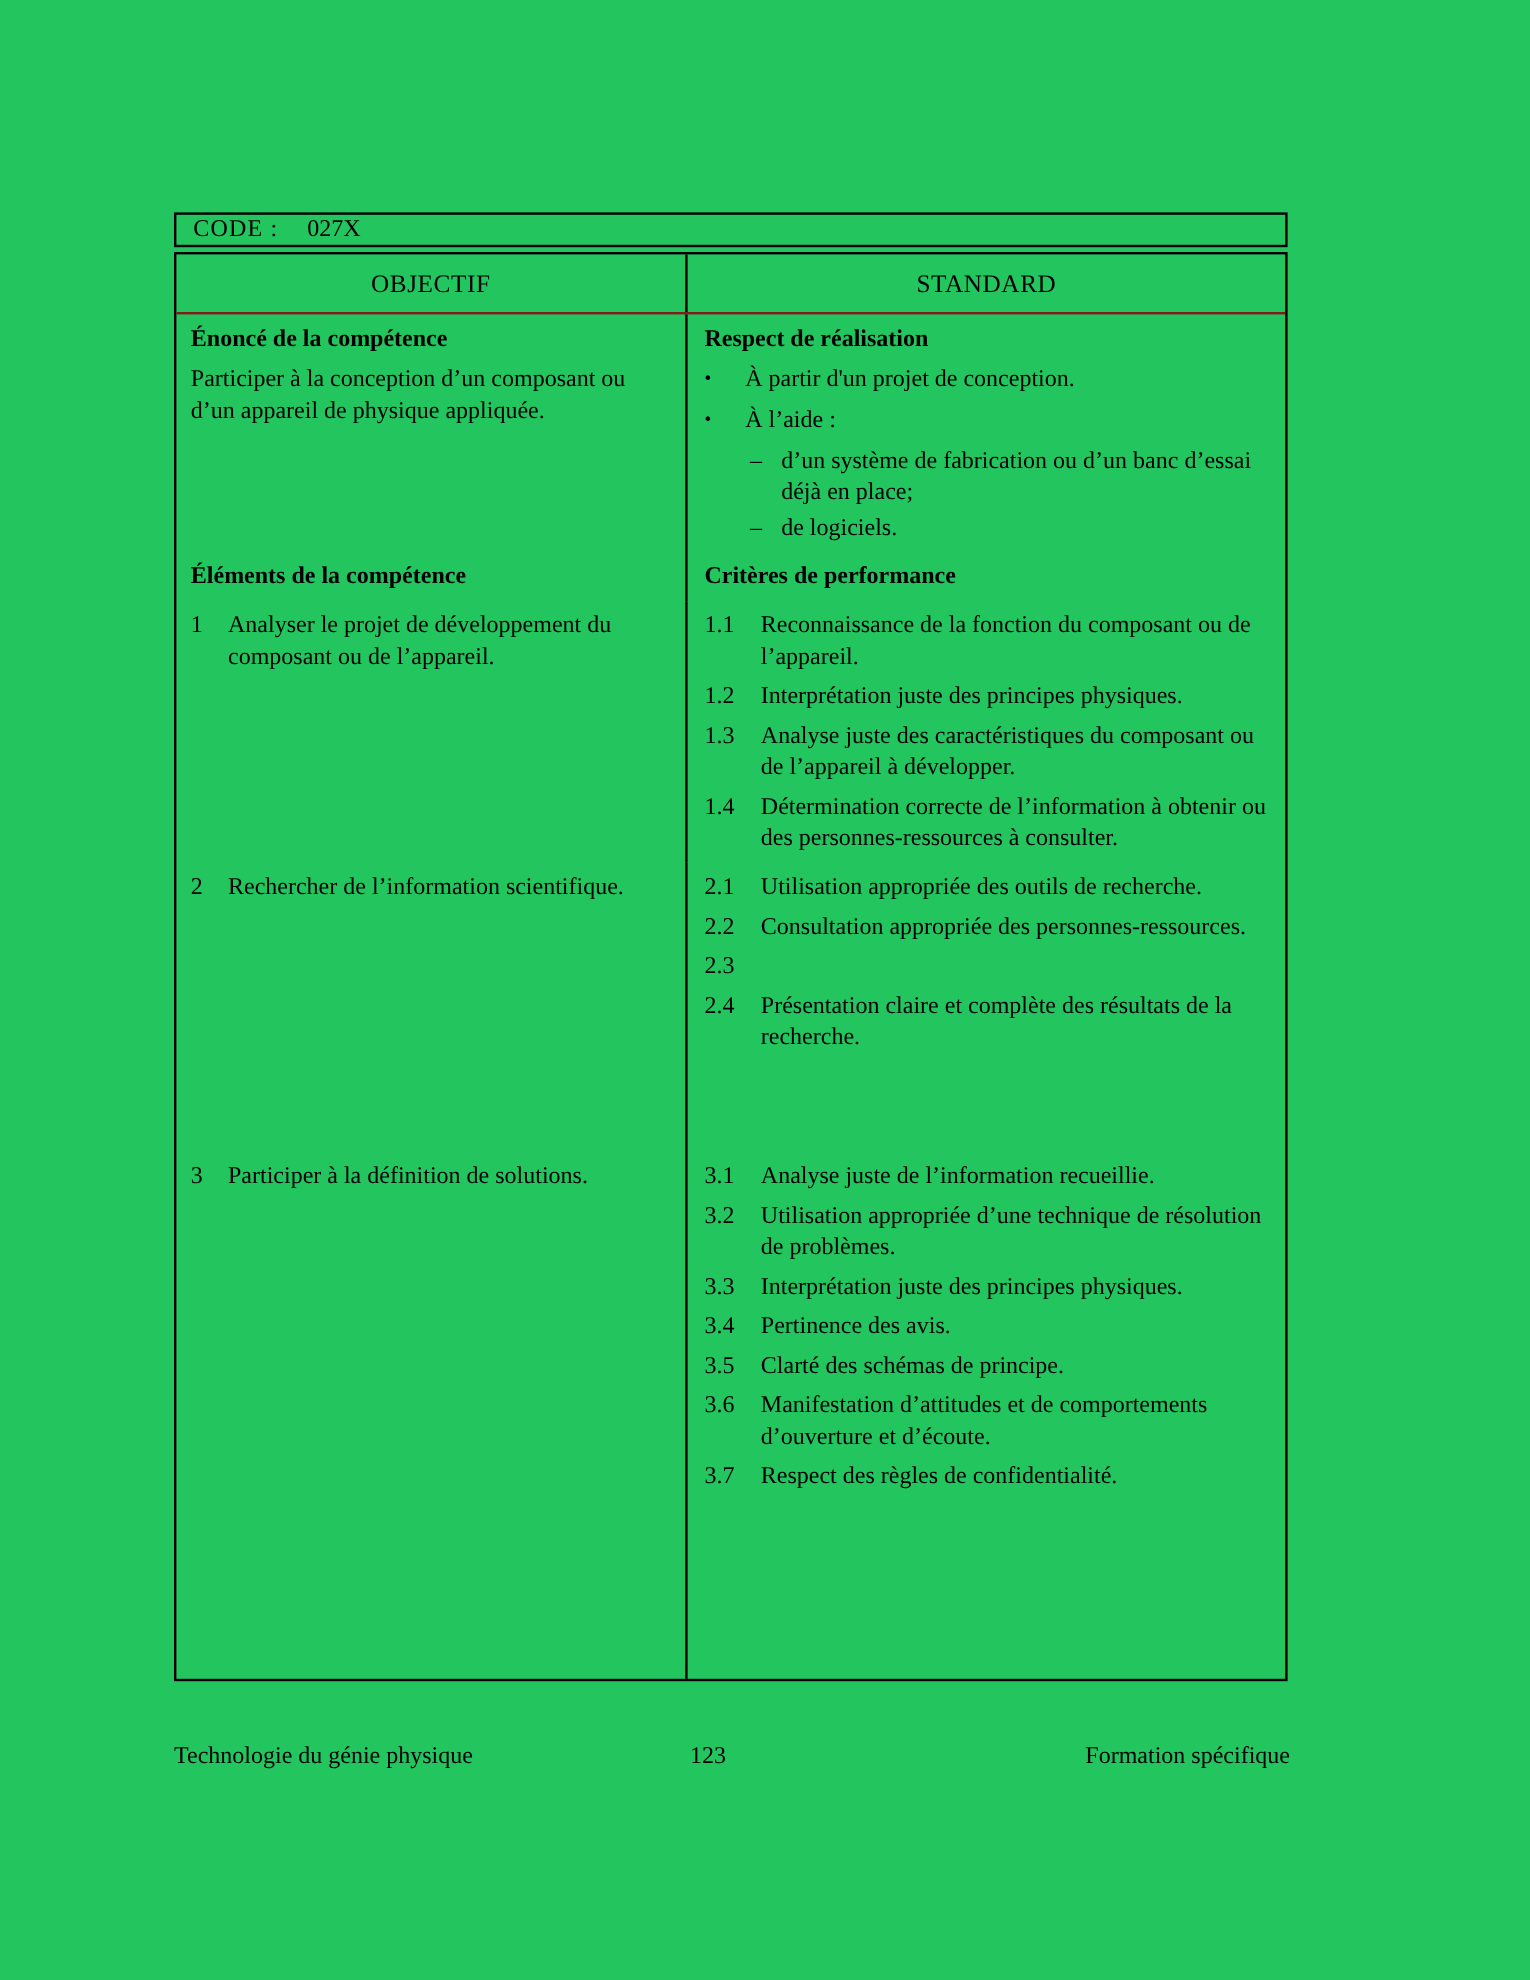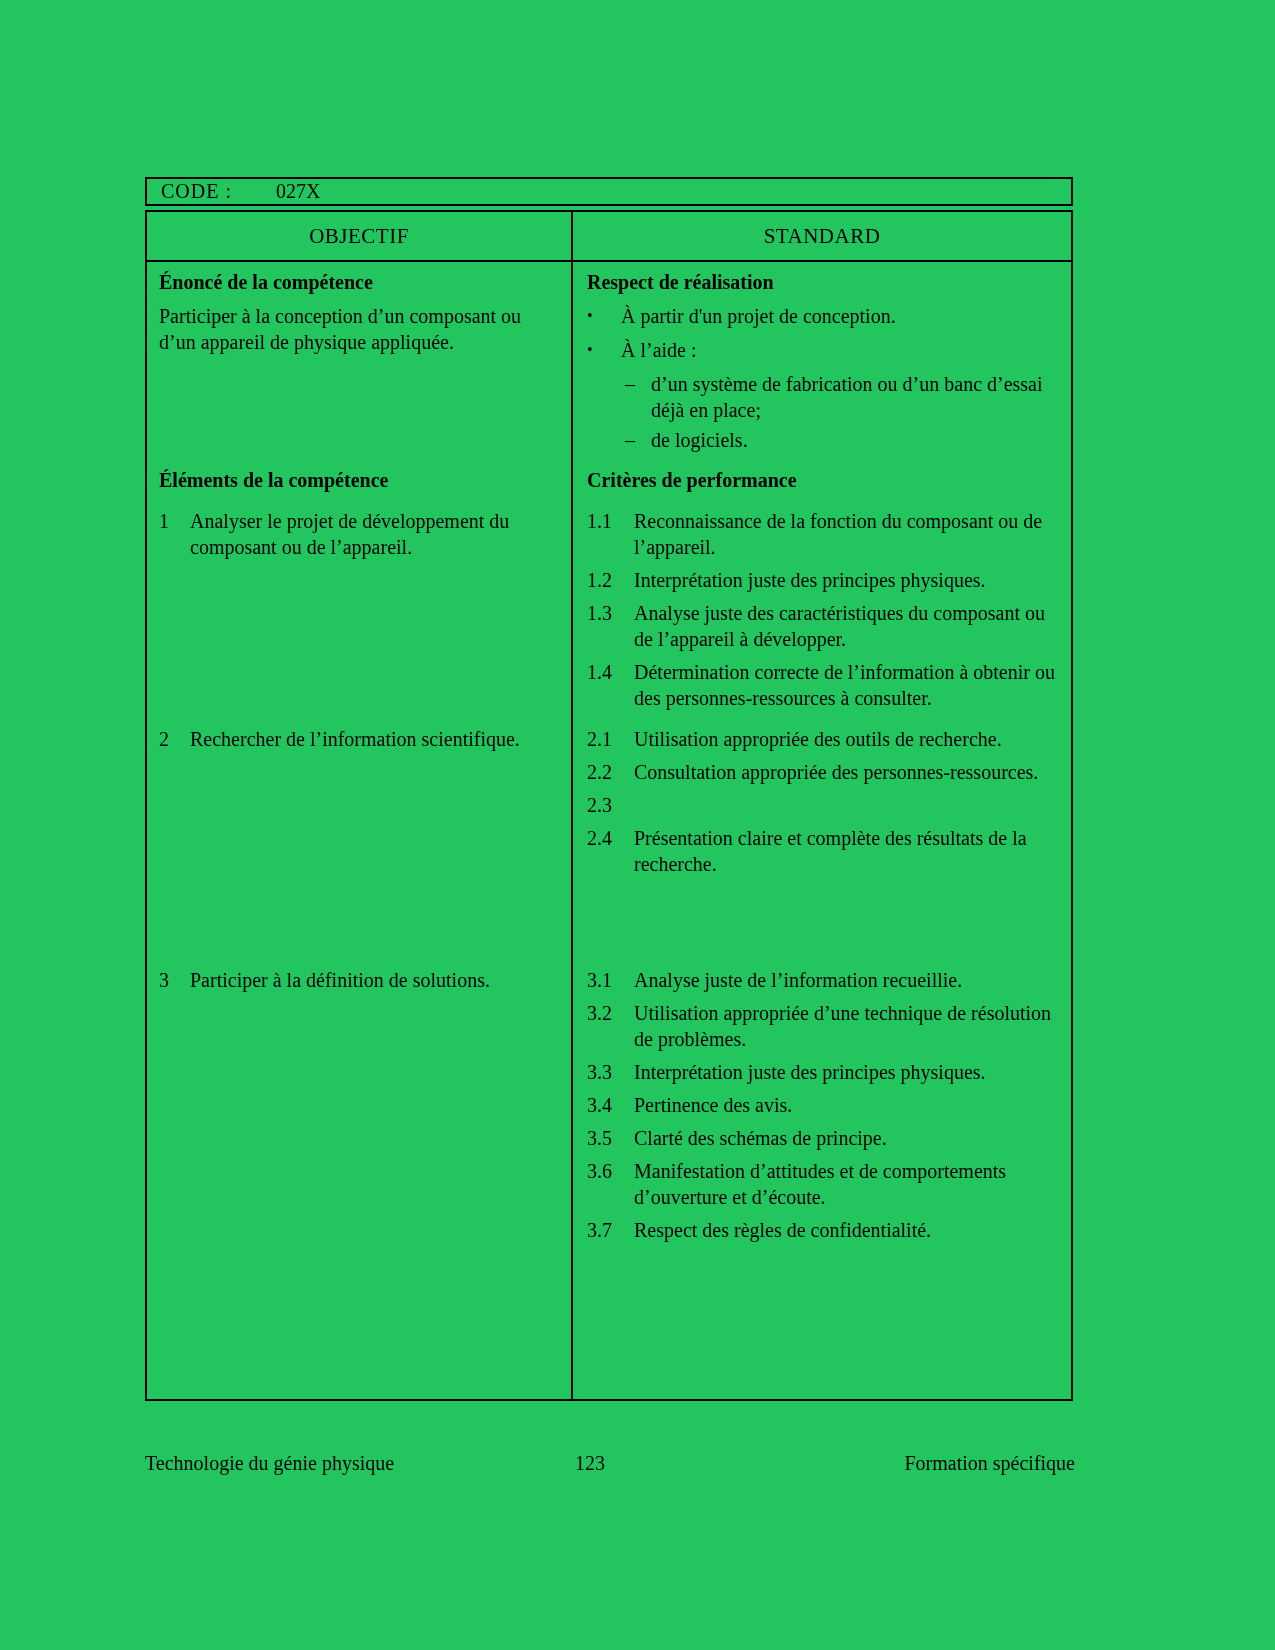--- a/index.html
+++ b/index.html
@@ -23,21 +23,21 @@
     width: 928px;
     height: 29px;
     border: 2px solid #000;
     box-sizing: border-box;
     display: flex;
     align-items: center;
     padding-left: 14px;
     font-size: 20px;
   }
   .code-box .code-label { letter-spacing: 1px; }
-  .code-box .code-value { margin-left: 44px; }
+  .code-box .code-value { margin-left: 24px; }
 
   .main-table {
     position: absolute;
     left: 145px;
     top: 210px;
     width: 928px;
     height: 1191px;
     border: 2px solid #000;
     box-sizing: border-box;
     display: flex;
@@ -52,21 +52,21 @@
     box-sizing: border-box;
     padding: 7px 16px 0 12px;
     font-size: 20px;
     line-height: 26px;
   }
   .cell.right {
     border-left: 2px solid #000;
     padding-left: 14px;
   }
   .header-row {
-    border-bottom: 2px solid #000000;
+    border-bottom: 2px solid #7f1d1d;
   }
   .header-row .cell {
     height: 48px;
     display: flex;
     align-items: center;
     justify-content: center;
     padding: 0;
     font-size: 21px;
     letter-spacing: 0.5px;
   }

